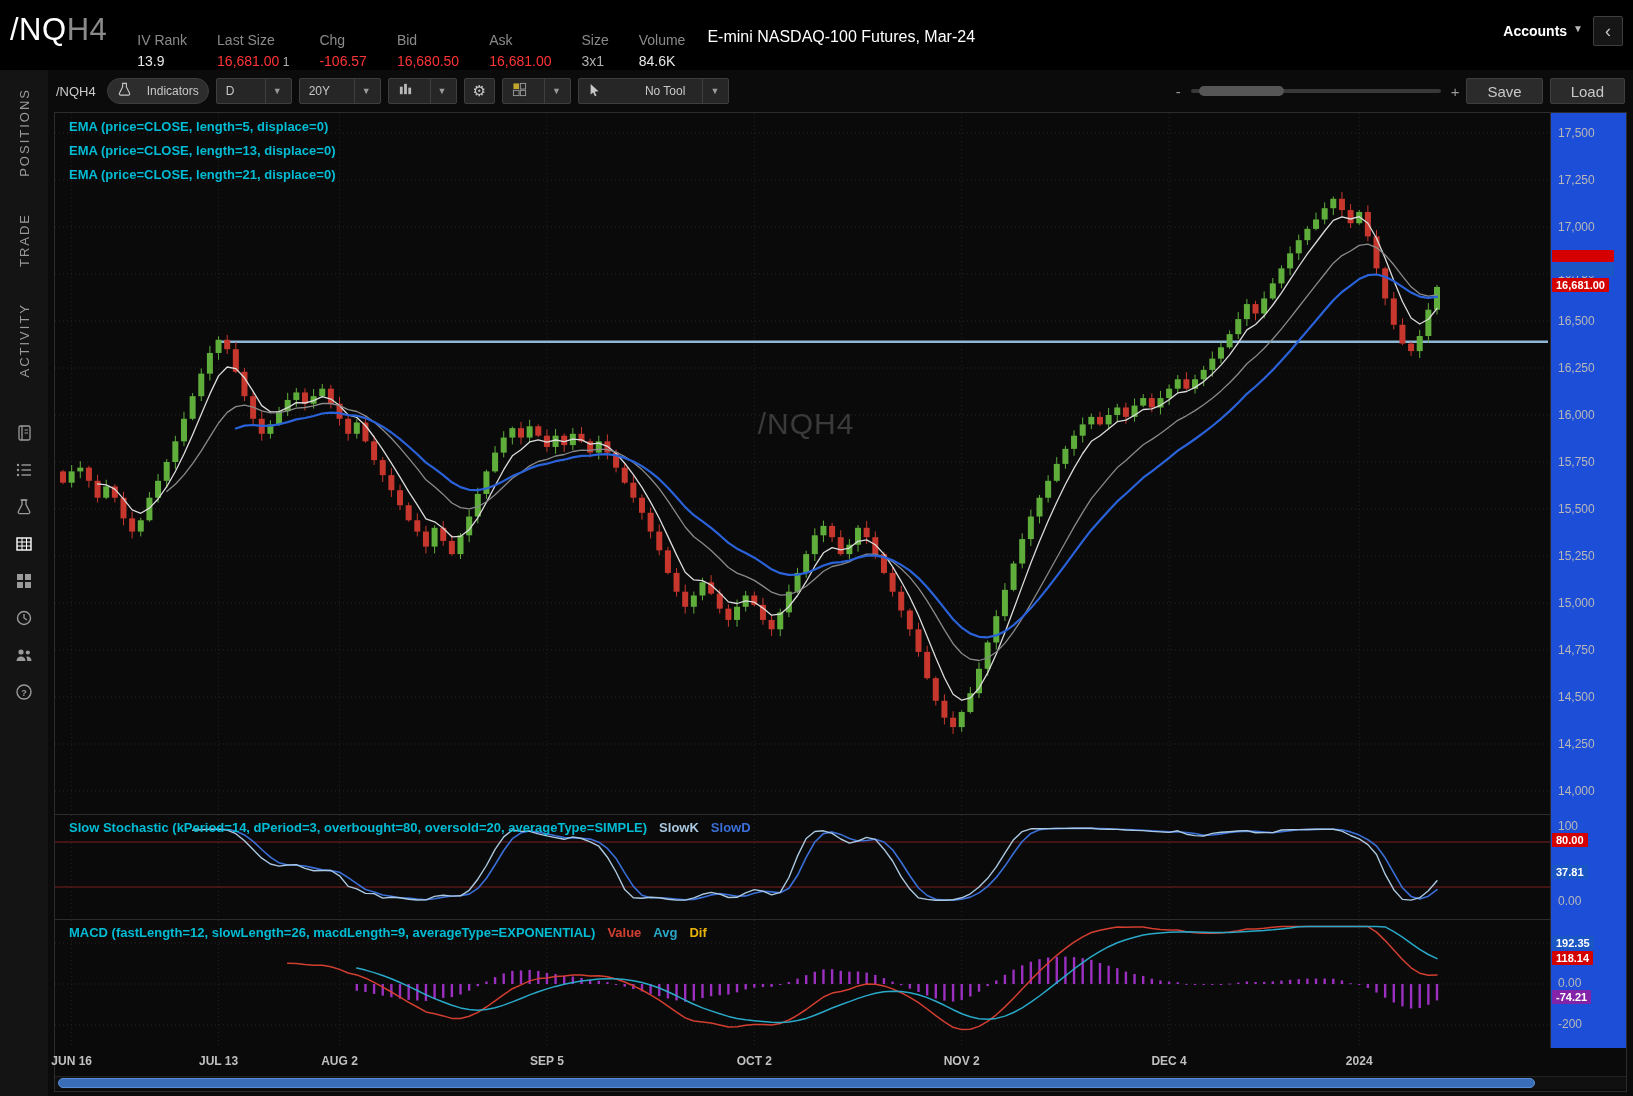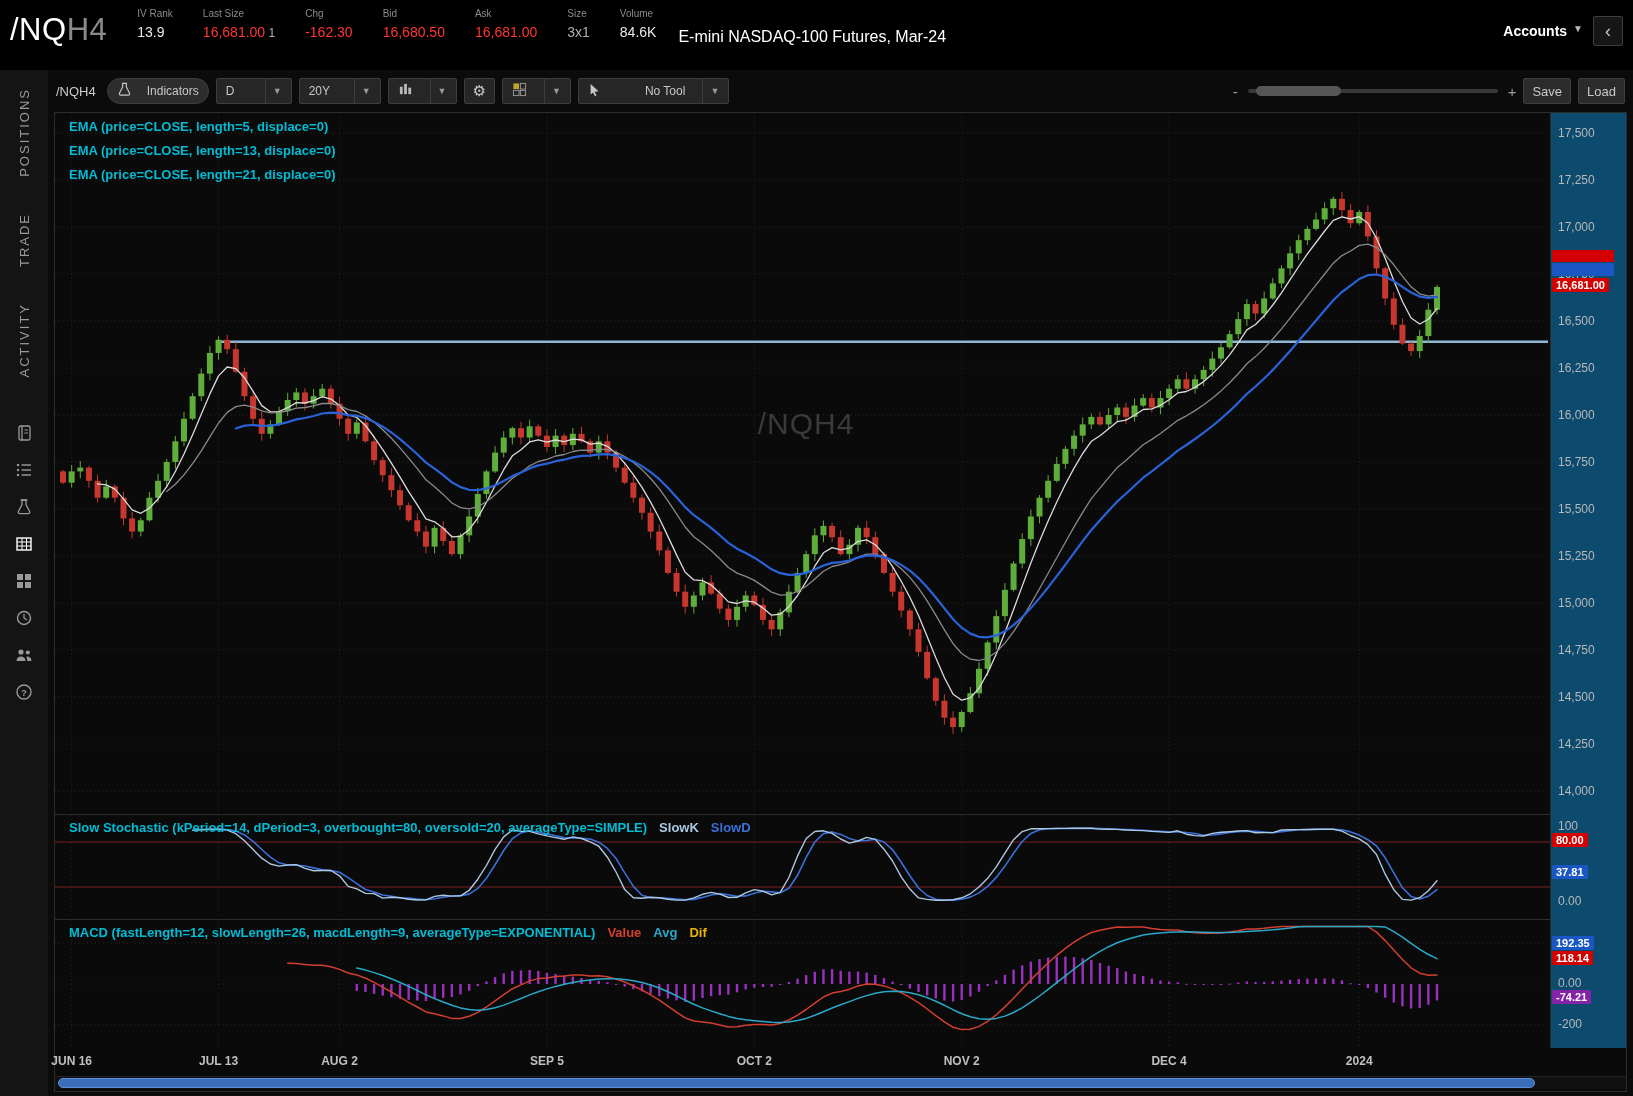--- a/index.html
+++ b/index.html
@@ -5,21 +5,21 @@
   *{margin:0;padding:0;box-sizing:border-box;}
   html,body{background:#000;}
   body{font-family:"Liberation Sans",sans-serif;}
   #app{position:relative;width:1633px;height:1096px;background:#000;overflow:hidden;color:#ddd;}
 
   
   .header{position:absolute;top:0;left:0;right:0;height:70px;background:#000;display:flex;align-items:flex-start;padding:8px 10px 0 10px;}
   .sym{font-size:31px;color:#fff;margin-top:4px;letter-spacing:.5px;}
   .sym .suffix{color:#8a8a8a;}
   .hf{margin-left:30px;display:flex;flex-direction:column;gap:5px;}
-  .hf-lbl{font-size:10px;color:#8a8a8a;white-space:nowrap;}
+  .hf-lbl{font-size:14px;color:#8a8a8a;white-space:nowrap;margin-top:24px;}
   .hf-val{font-size:14px;white-space:nowrap;}
   .hf-sfx{color:#b0b0b0;font-size:12px;}
   .contract-title{font-size:16px;color:#fff;margin-left:22px;margin-top:20px;white-space:nowrap;}
   .hdr-right{margin-left:auto;display:flex;align-items:center;gap:10px;margin-top:8px;}
   .accounts{color:#fff;font-size:14px;font-weight:bold;display:flex;align-items:flex-start;gap:6px;cursor:default;}
   .accounts .arrow{color:#b8b8b8;font-size:10px;}
   .collapse-btn{width:30px;height:30px;border:1px solid #3e3e3e;background:#161616;color:#c8c8c8;font-size:18px;display:flex;align-items:center;justify-content:center;border-radius:2px;}
 
   
   .body{position:absolute;top:70px;left:0;right:0;bottom:0;}
@@ -33,36 +33,36 @@
   .chart-col{position:absolute;left:48px;top:0;right:0;bottom:0;background:#0b0b0b;}
   .toolbar{position:absolute;top:5px;left:8px;right:8px;height:32px;display:flex;align-items:center;gap:7px;}
   .tsym{color:#cccccc;font-size:13px;margin-right:4px;}
   .tbtn{height:26px;background:#262626;border:1px solid #3e3e3e;border-radius:2px;display:flex;align-items:center;gap:15px;padding:0 9px;color:#c8c8c8;font-size:12px;white-space:nowrap;}
   .pill{border-radius:13px;background:#2d2d2d;}
   .tbtn .arrow{color:#9a9a9a;font-size:9px;border-left:1px solid #3e3e3e;padding-left:7px;align-self:stretch;display:flex;align-items:center;margin-left:2px;}
   .gearbtn{font-size:15px;padding:0 8px;}
   .zoom{display:flex;align-items:center;gap:10px;margin-left:auto;color:#9a9a9a;font-size:15px;}
   .zoom-track{width:250px;height:4px;background:#383838;border-radius:2px;position:relative;}
   .zoom-thumb{position:absolute;left:8px;top:-3px;width:85px;height:10px;background:#565656;border-radius:5px;}
-  .savebtn,.loadbtn{padding:0 8px;font-size:13px;background:#2b2b2b;}
+  .savebtn,.loadbtn{padding:0 20px;font-size:15px;background:#2b2b2b;}
 
   
   .chart-area{position:absolute;top:42px;left:6px;right:6px;bottom:4px;border:1px solid #2c2c2c;background:#0a0a0a;}
   .panel{position:absolute;left:0;right:76px;overflow:hidden;}
   .main-panel{top:0;height:700px;}
   .stoch-panel{top:701px;height:104px;border-top:1px solid #2c2c2c;}
   .macd-panel{top:806px;height:129px;border-top:1px solid #2c2c2c;}
   .panel svg{position:absolute;left:0;top:0;}
   .ema-labels{position:absolute;left:14px;top:6px;display:flex;flex-direction:column;gap:9px;z-index:3;}
   .ema-label{font-size:13px;font-weight:bold;}
   .watermark{position:absolute;left:47%;top:42%;font-size:30px;color:#4a4a4a;opacity:.75;z-index:1;letter-spacing:1px;}
   .study-row{position:absolute;left:14px;top:5px;z-index:3;font-size:13px;font-weight:bold;display:flex;gap:12px;white-space:nowrap;}
 
   
-  .axis-col{position:absolute;top:0;right:0;width:76px;height:935px;border-left:1px solid #2c2c2c;background:#0c4a6e;}
+  .axis-col{position:absolute;top:0;right:0;width:76px;height:935px;border-left:1px solid #2c2c2c;background:#1d4ed8;}
   .ax-label{position:absolute;left:7px;font-size:12px;color:#b8b8b8;white-space:nowrap;}
   .ax-badge{position:absolute;left:1px;padding:1px 4px;font-size:11px;font-weight:bold;color:#fff;border-radius:1px;white-space:nowrap;z-index:2;}
   .ax-partial{position:absolute;left:1px;width:62px;border-radius:1px;z-index:1;}
 
   
   .time-axis{position:absolute;left:0;right:76px;top:936px;height:26px;}
   .time-tick{position:absolute;top:5px;transform:translateX(-50%);font-size:12px;font-weight:bold;color:#c0c0c0;white-space:nowrap;}
   .scrollbar{position:absolute;left:0;right:0;top:963px;height:13px;background:#101010;border-top:1px solid #222;}
   .scroll-thumb{position:absolute;left:3px;top:1px;height:10px;border-radius:5px;background:#3a6db8;border:1px solid #5a8fd8;}
 </style>
@@ -77,21 +77,21 @@
         <div class="hf">
           <div class="hf-lbl">IV Rank</div>
           <div class="hf-val"><span style="color: rgb(232, 232, 232);">13.9</span></div>
         </div>
         <div class="hf">
           <div class="hf-lbl">Last Size</div>
           <div class="hf-val"><span style="color: rgb(255, 52, 52);">16,681.00</span><span class="hf-sfx"> 1</span></div>
         </div>
         <div class="hf">
           <div class="hf-lbl">Chg</div>
-          <div class="hf-val"><span style="color: rgb(255, 52, 52);">-162.30</span></div>
+          <div class="hf-val"><span style="color: rgb(255, 52, 52);">-106.57</span></div>
         </div>
         <div class="hf">
           <div class="hf-lbl">Bid</div>
           <div class="hf-val"><span style="color: rgb(255, 52, 52);">16,680.50</span></div>
         </div>
         <div class="hf">
           <div class="hf-lbl">Ask</div>
           <div class="hf-val"><span style="color: rgb(255, 52, 52);">16,681.00</span></div>
         </div>
         <div class="hf">

